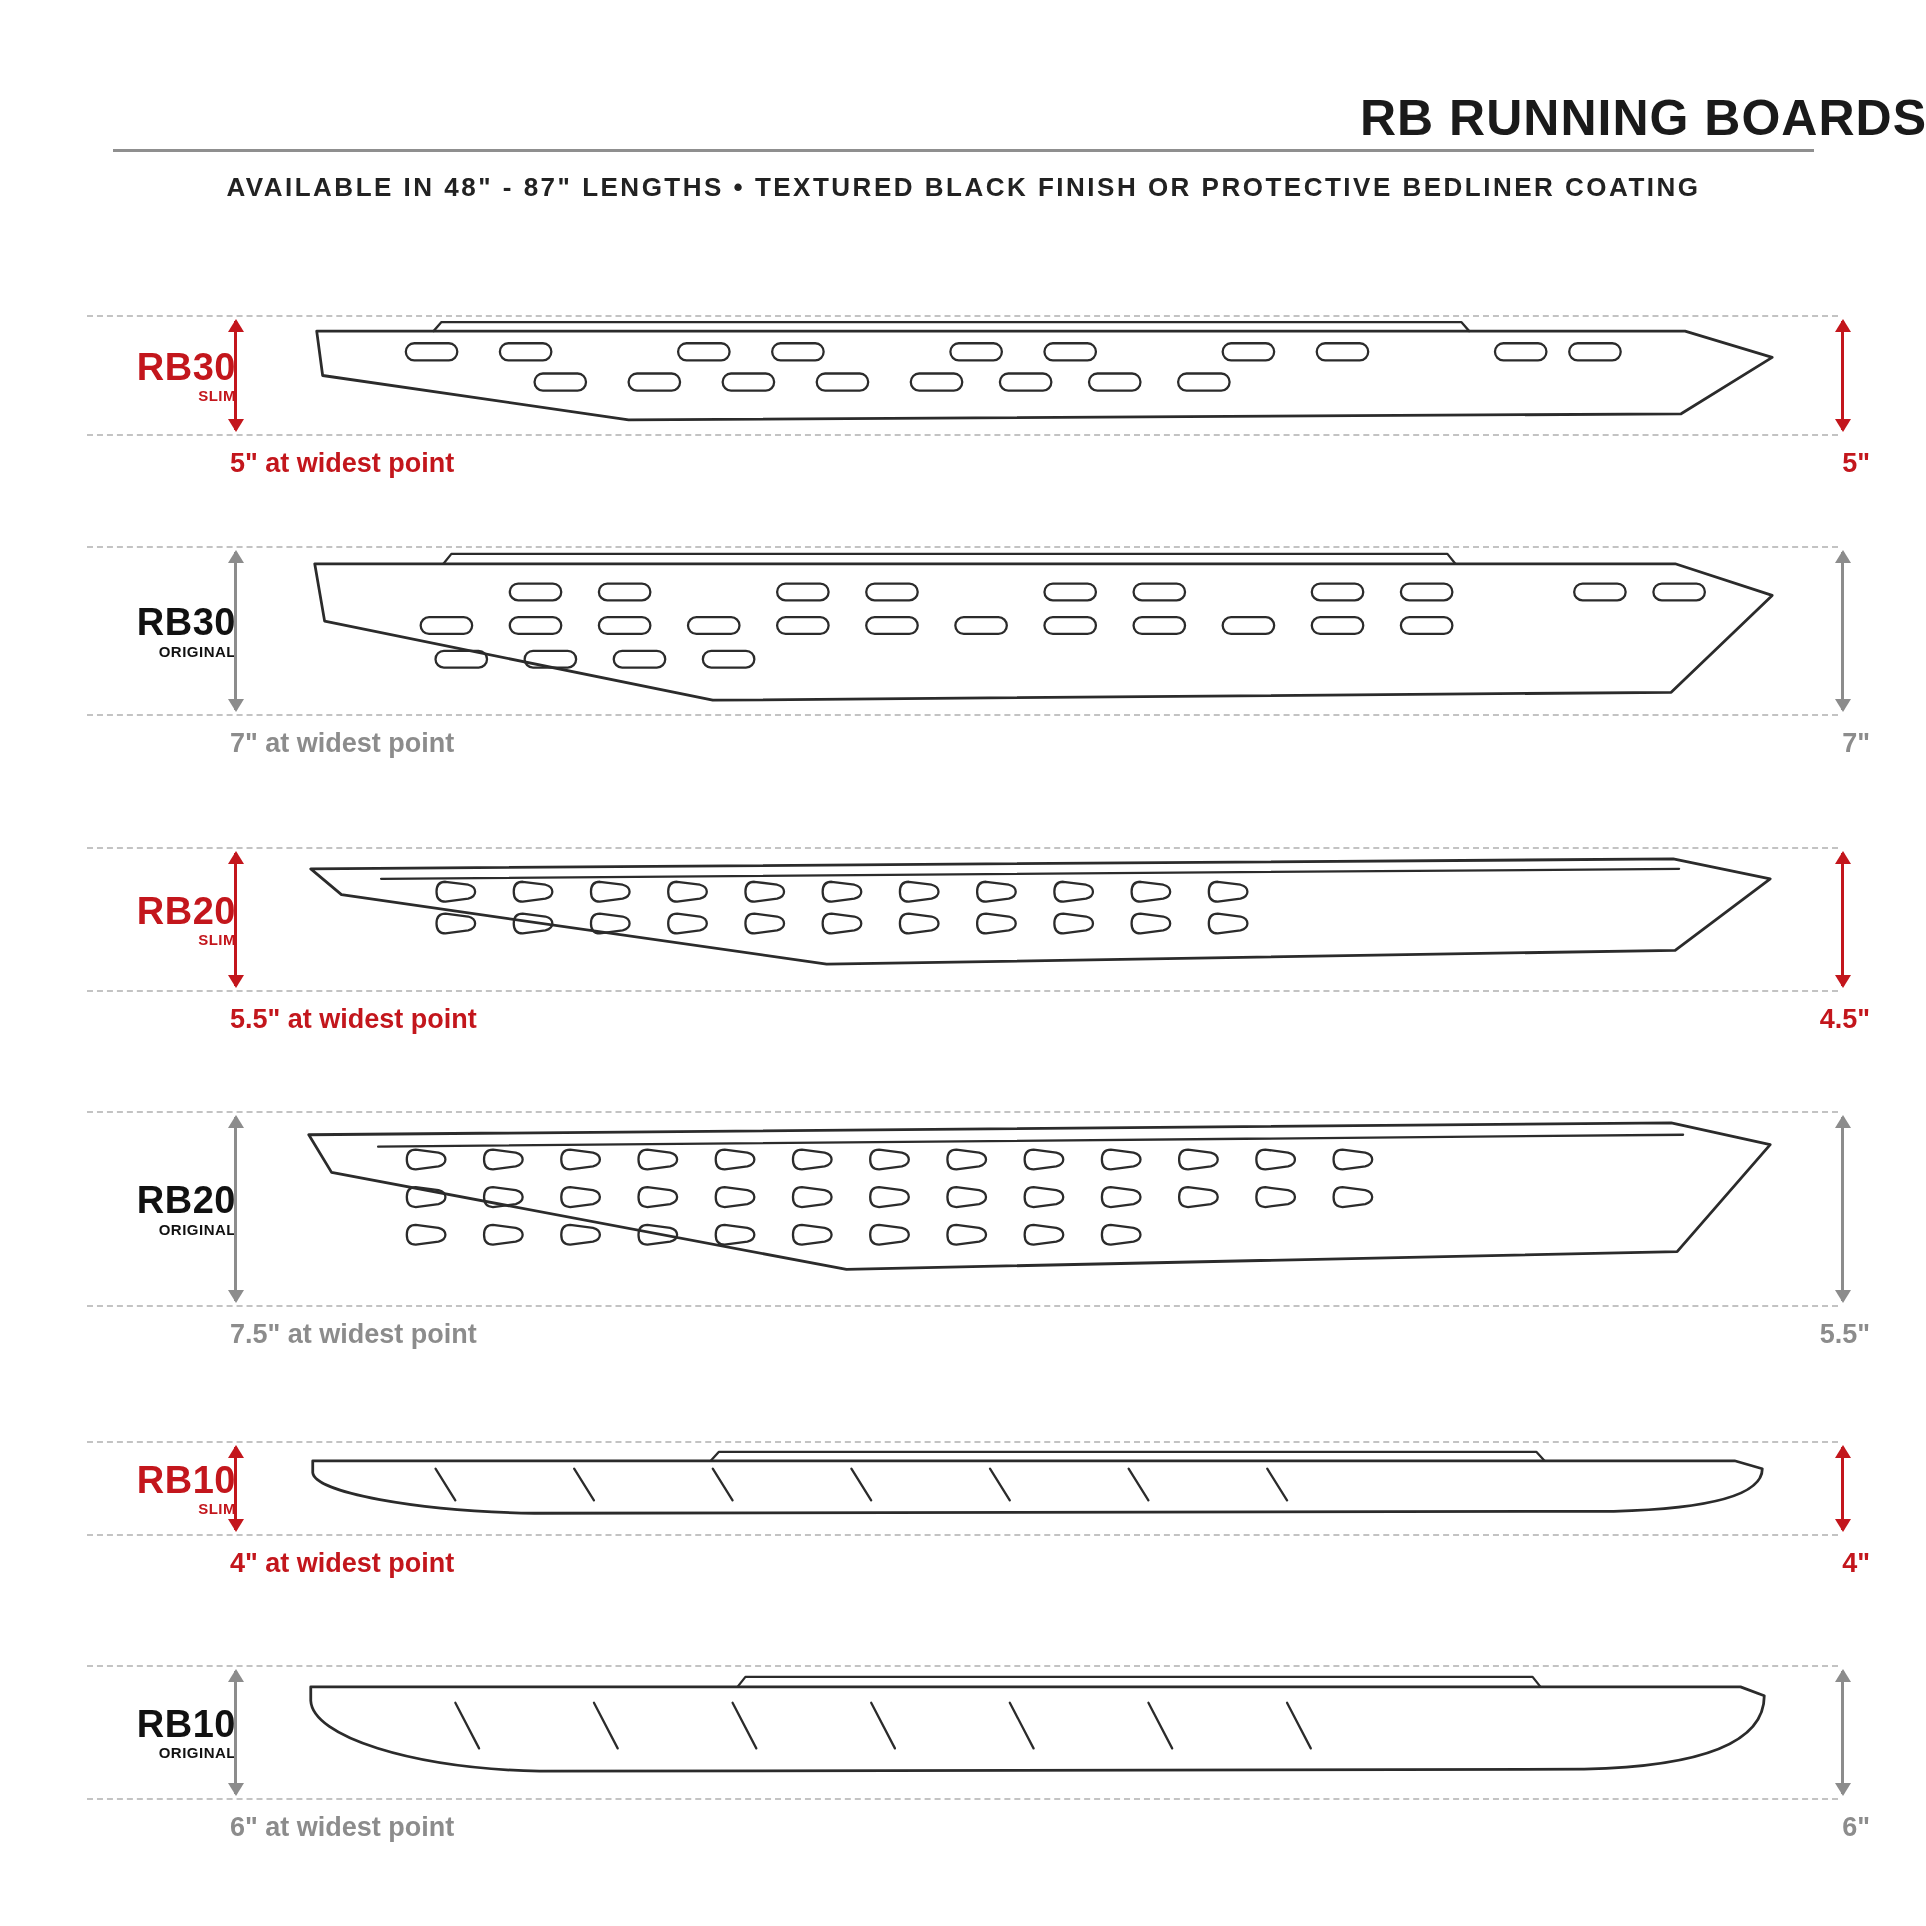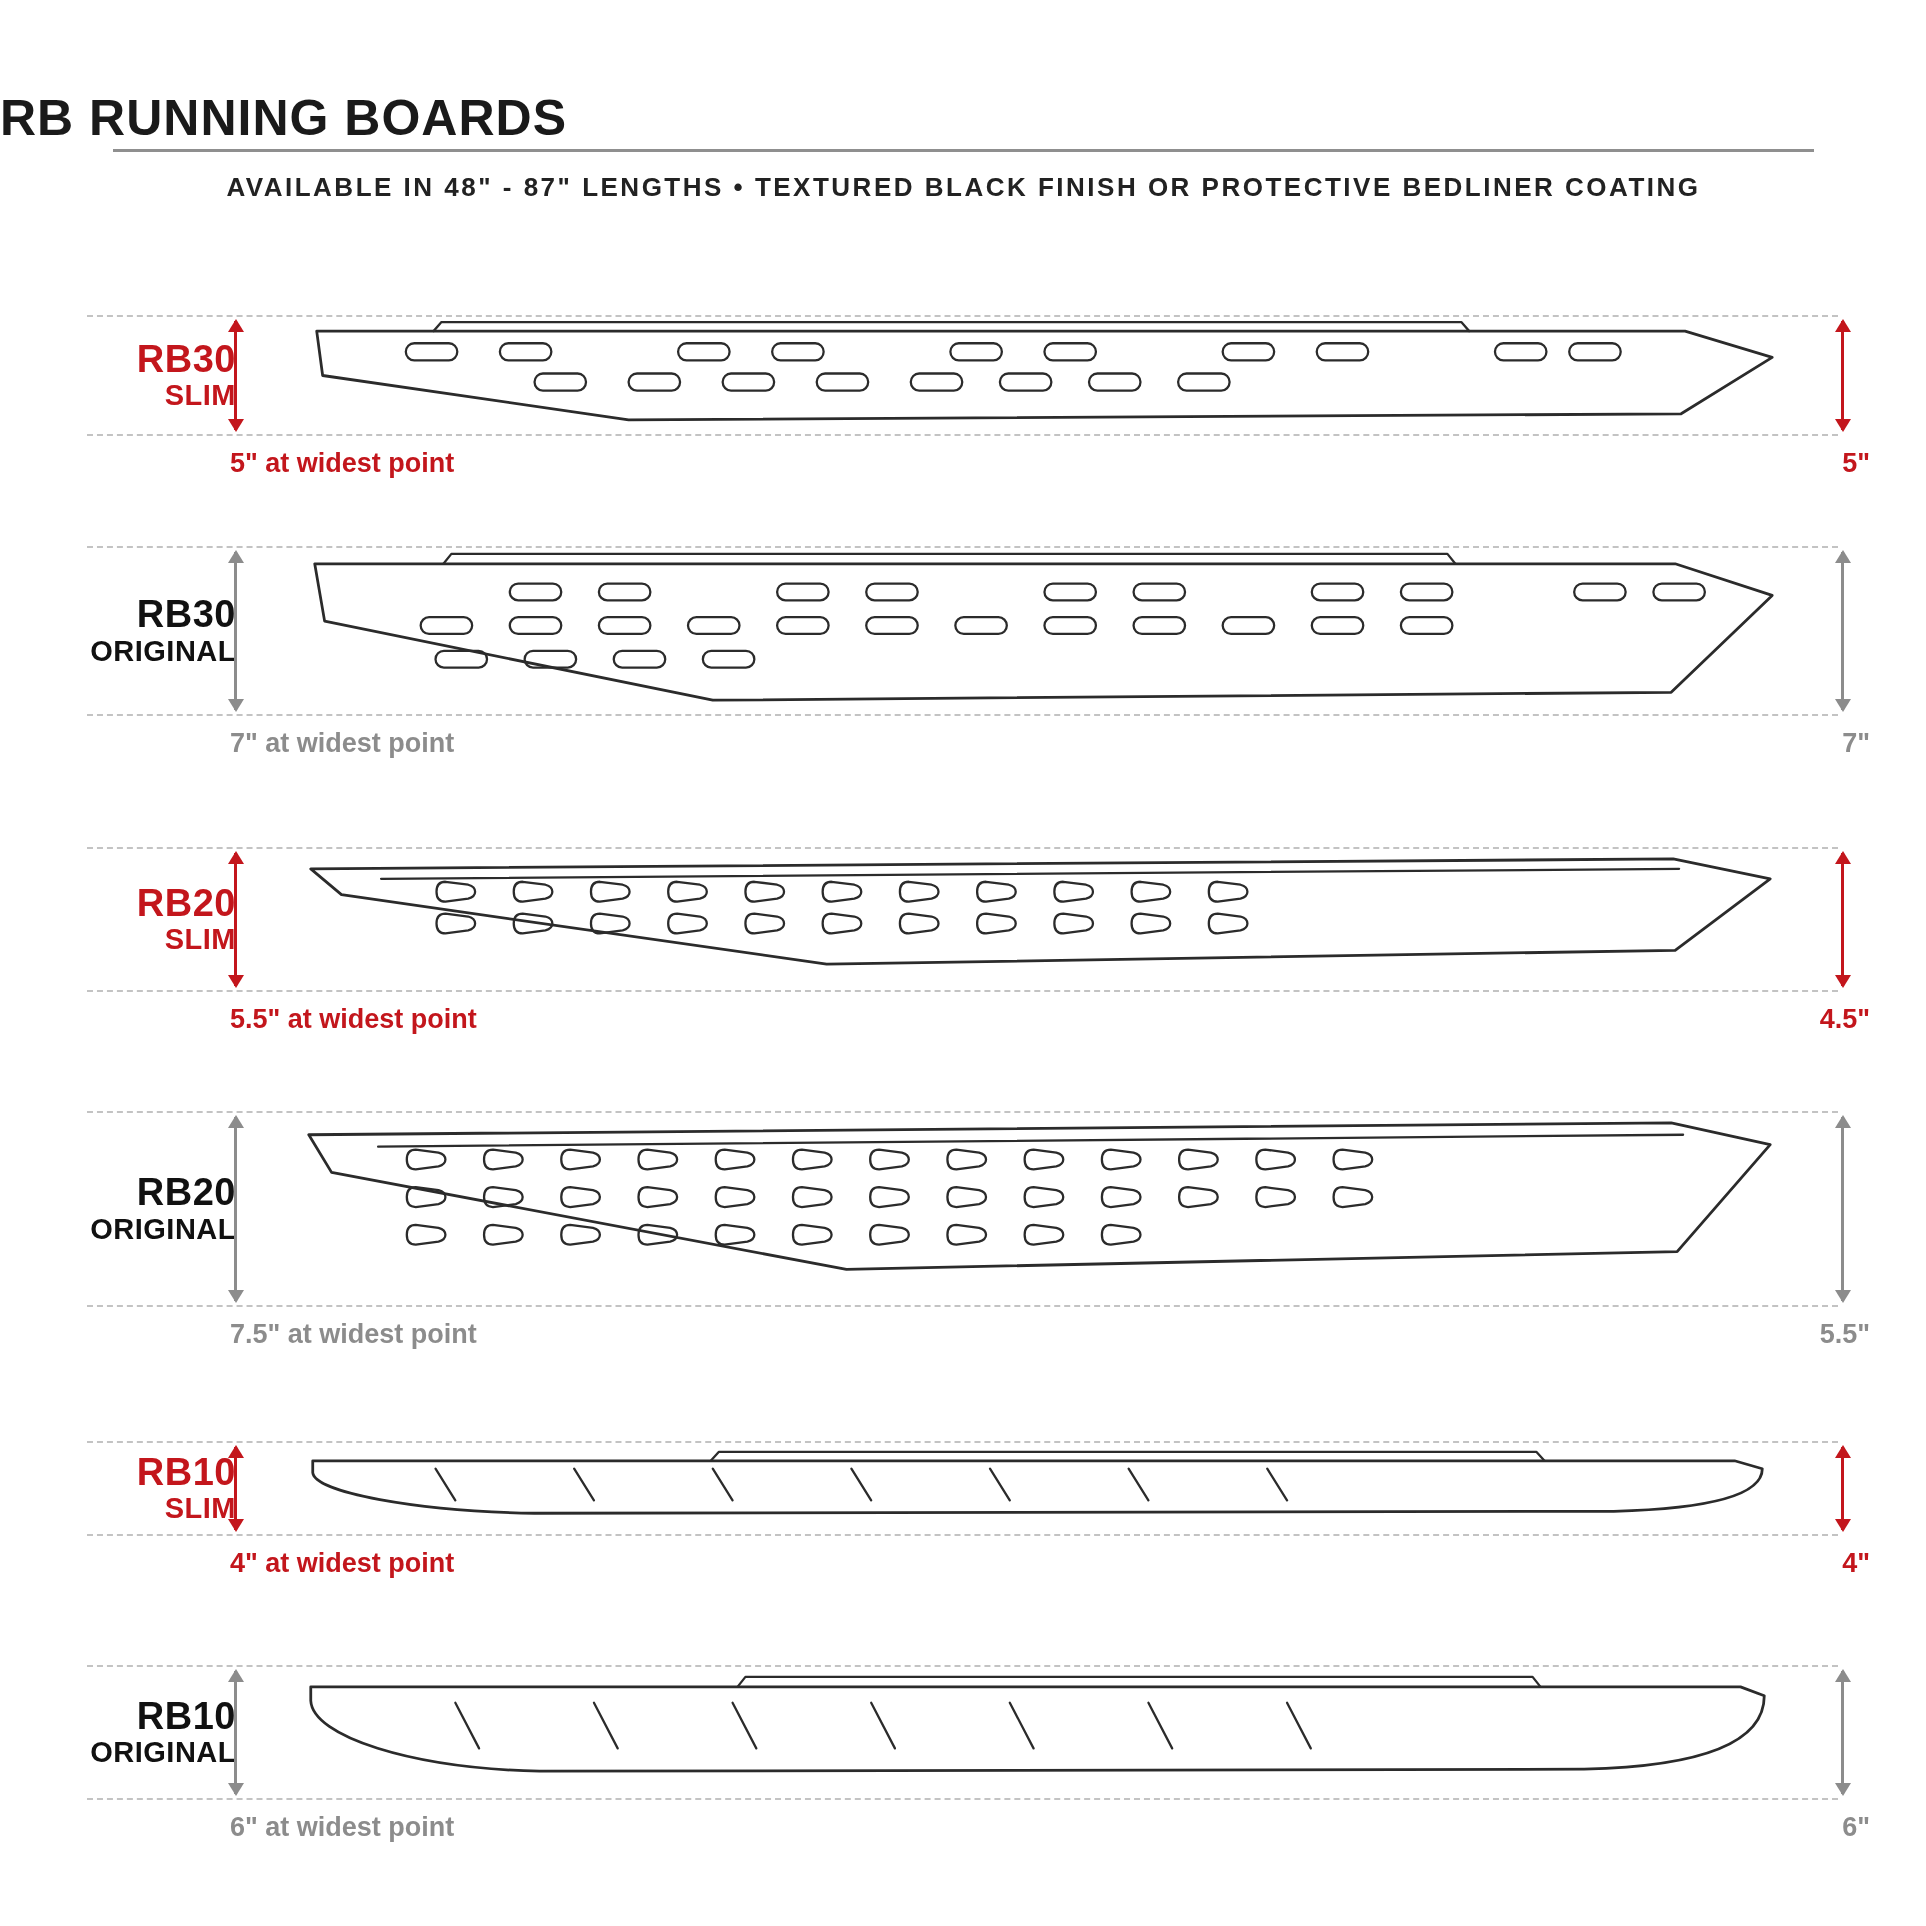--- a/index.html
+++ b/index.html
@@ -1,21 +1,21 @@
 <!DOCTYPE html>
 <html style="--accent-red: #C3161C; --dim-gray: #8C8C8C; --ink: #1A1A1A;"><head>
 <meta charset="utf-8">
 <style>
   html,body{margin:0;padding:0;}
   body{
     width:1927px;height:1927px;position:relative;background:#ffffff;
     font-family:"Liberation Sans", sans-serif;color:#1a1a1a;overflow:hidden;
   }
   .title{
-    position:absolute;top:55px;left:0;width:100%;text-align:left;
+    position:absolute;top:55px;left:0;width:100%;text-align:right;
     font-size:50px;font-weight:900;letter-spacing:1px;
   }
   .rule{position:absolute;top:149px;left:113px;right:113px;border-top:3px solid #8f8f8f;}
   .subtitle{
     position:absolute;top:172px;left:0;width:100%;text-align:center;
     font-size:26px;font-weight:700;letter-spacing:2.5px;color:#222;
   }
 
   .row{position:absolute;left:0;width:100%;}
   .row-0{top:315px;height:121px;}
@@ -24,21 +24,21 @@
   .row-3{top:1111px;height:196px;}
   .row-4{top:1441px;height:95px;}
   .row-5{top:1665px;height:135px;}
 
   .dash{position:absolute;left:87px;right:89px;border-top:2px dashed #c3c3c3;}
   .dash.top{top:0;}
   .dash.bottom{bottom:0;}
 
   .label{position:absolute;left:89px;width:147px;top:50%;transform:translateY(-50%);text-align:right;line-height:1.05;}
   .model{font-size:38px;font-weight:900;letter-spacing:0.5px;}
-  .variant{font-size:29px;font-weight:700;margin-top:1px;letter-spacing:0.5px;}
+  .variant{font-size:15px;font-weight:700;margin-top:1px;letter-spacing:0.5px;}
 
   .board{position:absolute;left:287px;top:0;width:1505px;height:100%;}
   .board path,.board rect,.board line{stroke:#2b2b2b;fill:none;stroke-width:2.3;stroke-linejoin:round;stroke-linecap:round;}
   .board path.main{fill:#ffffff;stroke-width:2.8;}
 
   .arrow{position:absolute;top:6px;bottom:6px;width:3px;background:currentColor;}
   .arrow.left{left:234px;}
   .arrow.right{left:1841px;}
   .arrow::before,.arrow::after{content:"";position:absolute;left:50%;transform:translateX(-50%);
     border-left:8px solid transparent;border-right:8px solid transparent;}

